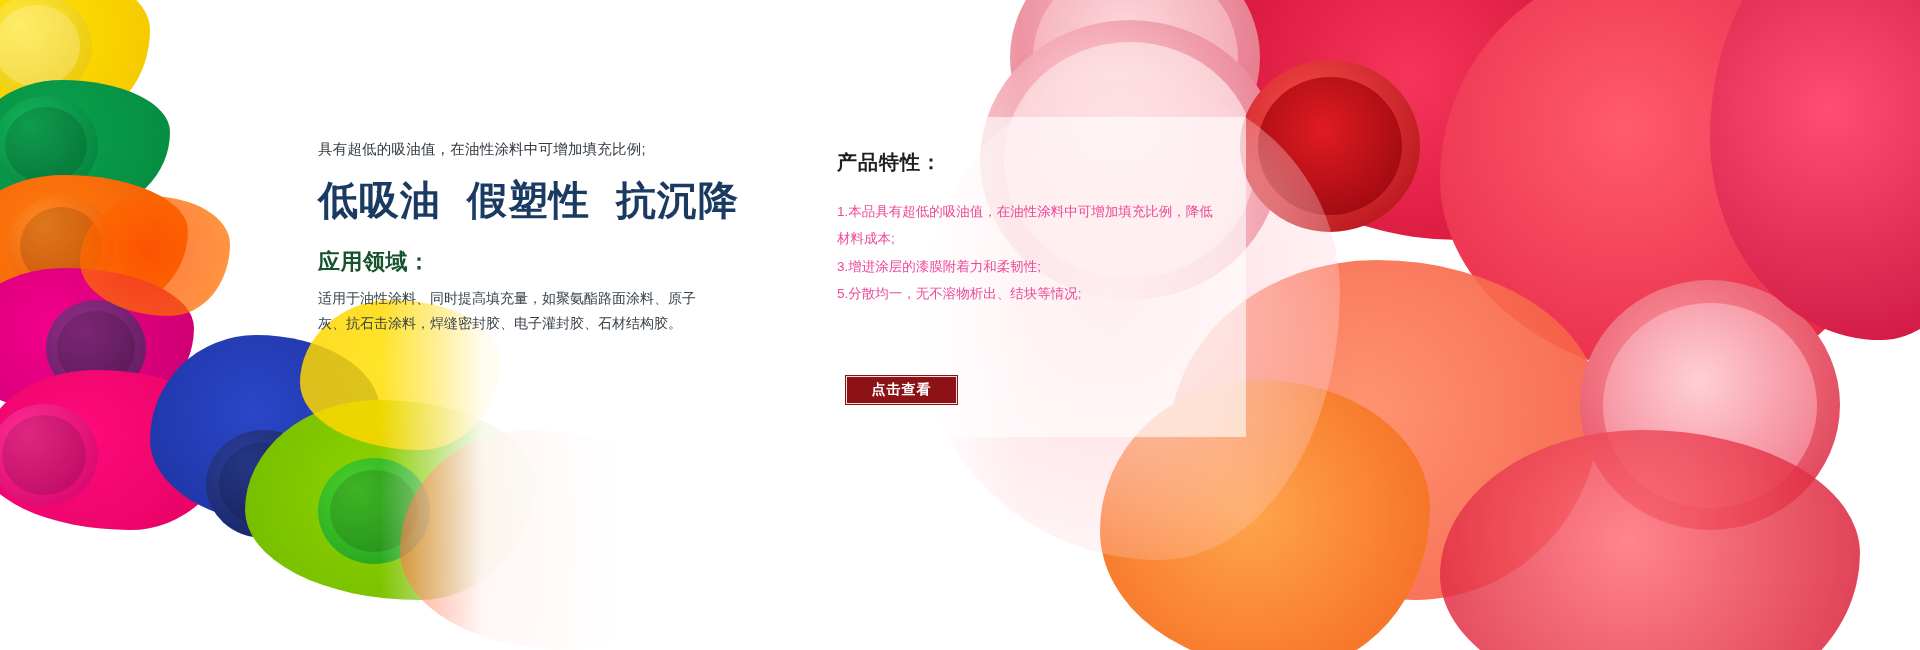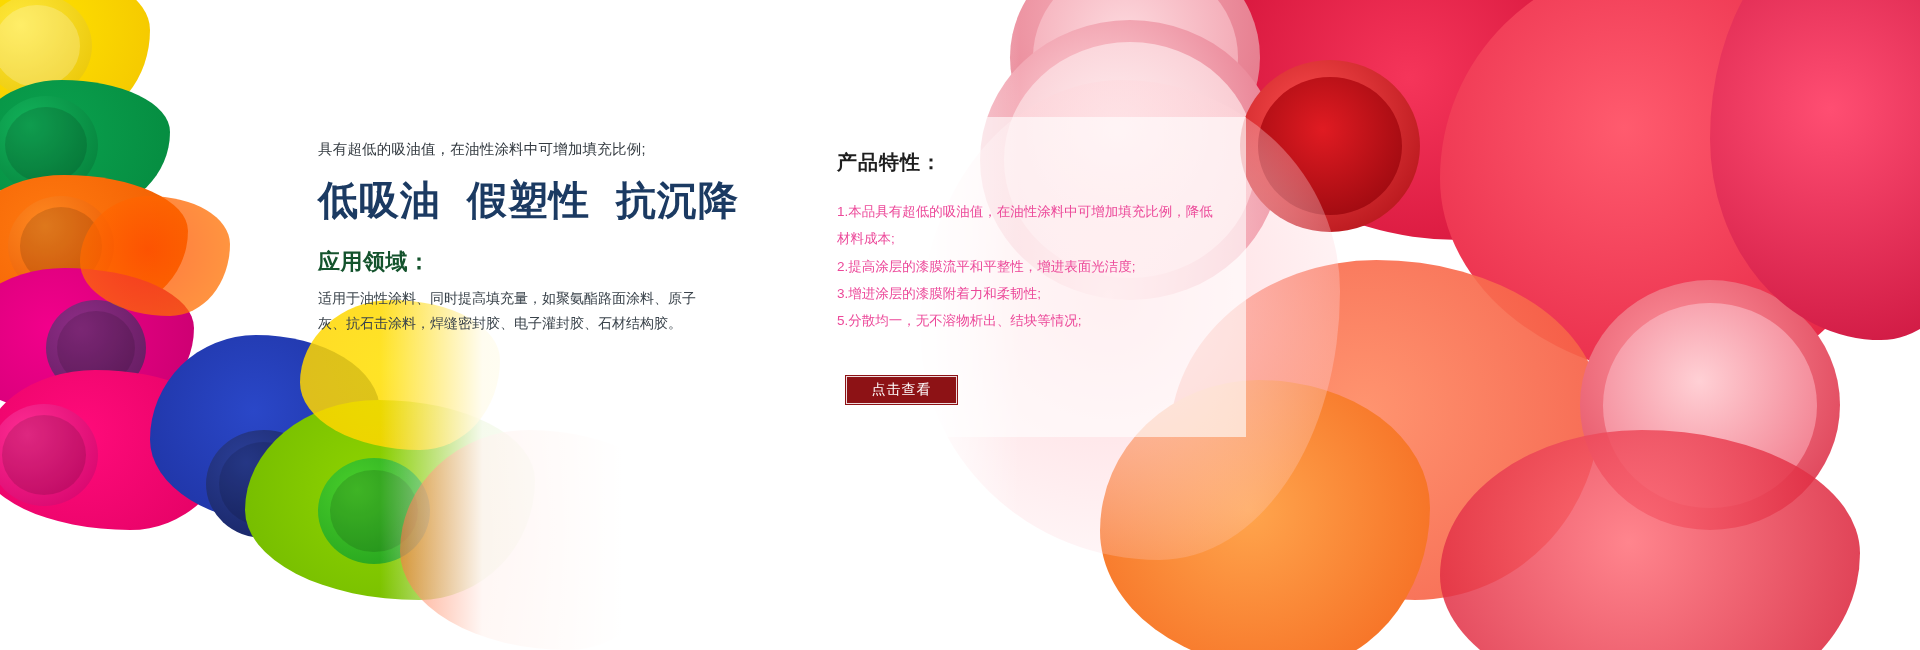--- a/index.html
+++ b/index.html
@@ -71,21 +71,21 @@
   .panel-inner{padding:32px 30px 0 34px;}
   .panel-title{color:#1e1e1e;font-size:20px;font-weight:bold;letter-spacing:1px;}
   .panel-list{margin-top:22px;color:#ec4899;font-size:13.5px;line-height:2.02;}
   .panel-list div{white-space:normal;}
   .cta{
     position:absolute;left:845px;top:375px;width:113px;height:30px;
     background:#8d1215;display:flex;align-items:center;justify-content:center;
     box-shadow:inset 0 0 0 1px #8d1215, inset 0 0 0 2px rgba(255,255,255,.85);
     cursor:pointer;
   }
-  .cta span{color:#ffffff;font-size:14px;font-weight:normal;letter-spacing:1px;}
+  .cta span{color:#ffffff;font-size:14px;font-weight:bold;letter-spacing:1px;}
 </style>
 </head>
 <body>
 
 <div id="banner">
 
   <div class="art-left">
     <div class="brush" style="left:-40px;top:-30px;width:190px;height:150px;background:radial-gradient(circle at 40% 40%,#ffe200,#f3c400);"></div>
     <div class="bucket lite" style="left:-18px;top:-6px;width:110px;height:104px;background:radial-gradient(circle at 35% 30%,#ffe93d,#e8c200);"></div>
     <div class="brush" style="left:-30px;top:80px;width:200px;height:130px;background:radial-gradient(circle at 40% 40%,#0aa14e,#058a3f);"></div>
@@ -142,21 +142,20 @@
 
     <div class="sec-title">应用领域：</div>
     <div class="sec-body">适用于油性涂料、同时提高填充量，如聚氨酯路面涂料、原子灰、抗石击涂料，焊缝密封胶、电子灌封胶、石材结构胶。</div>
   </div>
 
   <div class="panel">
     <div class="panel-inner">
       <div class="panel-title">产品特性：</div>
       <div class="panel-list">
         <div>1.本品具有超低的吸油值，在油性涂料中可增加填充比例，降低材料成本;</div>
-        <div>2.提高涂层的漆膜流平和平整性，增进表面光洁度;</div>
         <div>3.增进涂层的漆膜附着力和柔韧性;</div>
         <div>5.分散均一，无不溶物析出、结块等情况;</div>
       </div>
     </div>
   </div>
 
   <div class="cta">
     <span>点击查看</span>
   </div>
 

